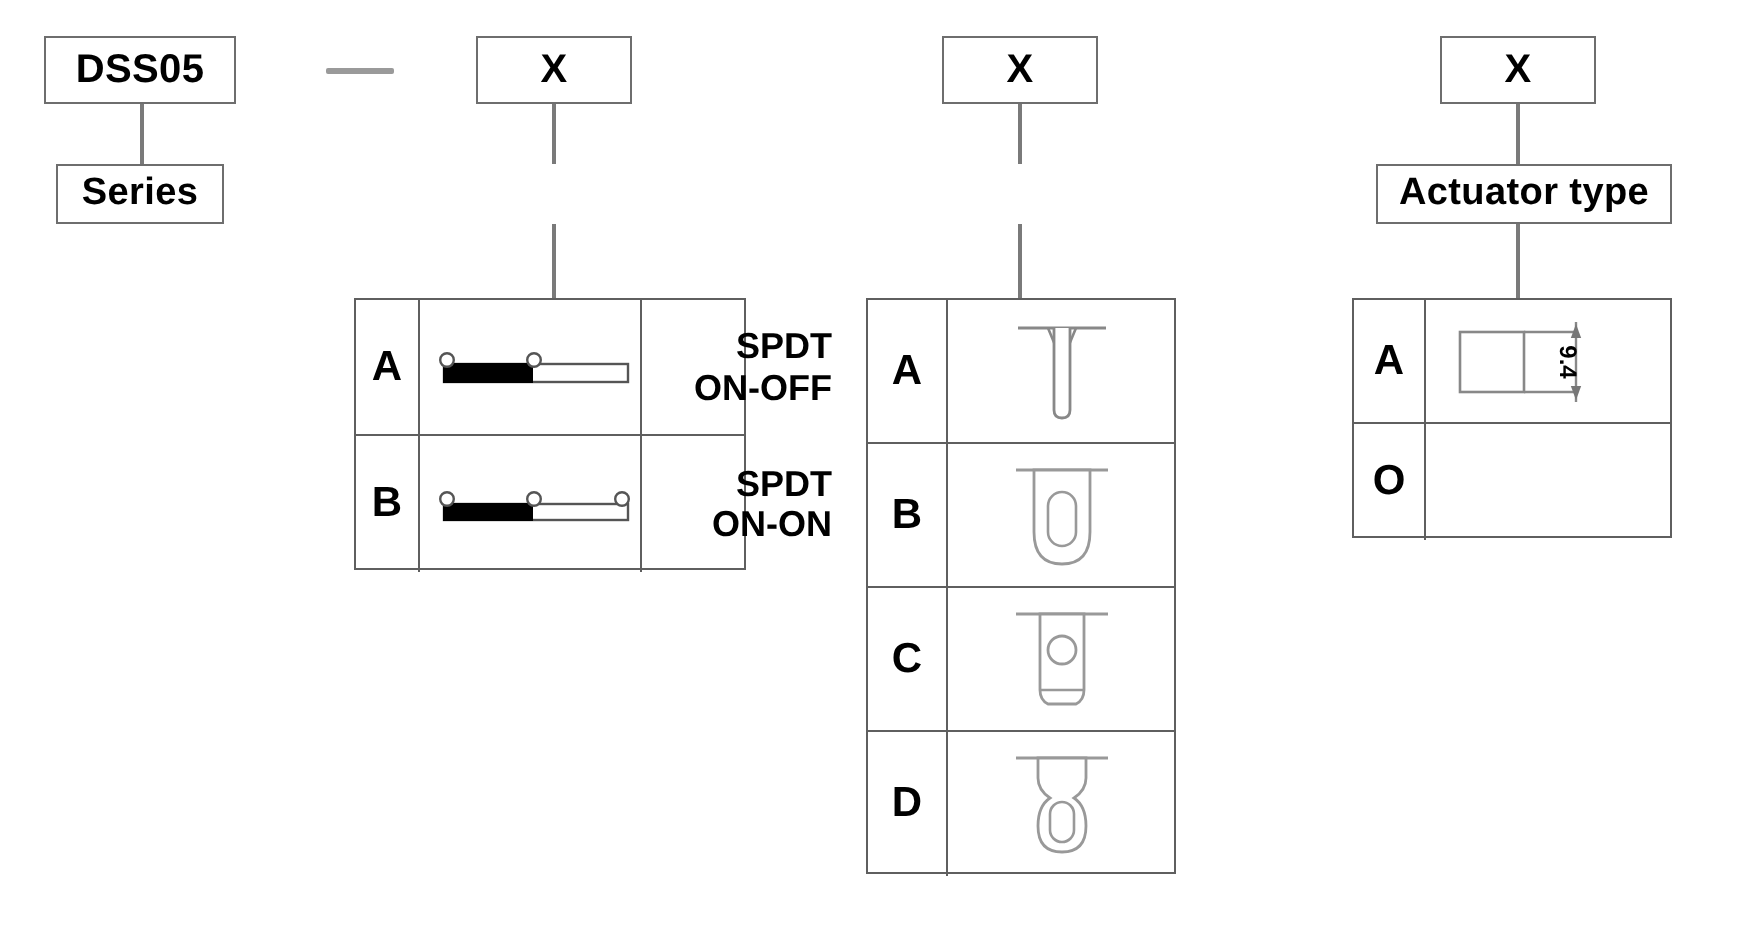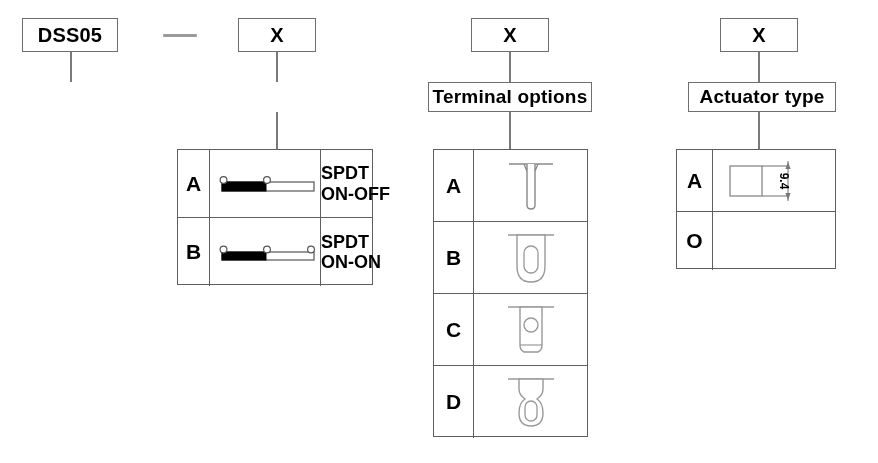--- a/index.html
+++ b/index.html
@@ -83,21 +83,21 @@
     align-items: center;
     justify-content: center;
     flex: 1 1 auto;
     position: relative;
   }
   .tcell-txt {
     box-sizing: border-box;
     border-left: 1.5px solid #5f5f5f;
     display: flex;
     flex-direction: column;
-    align-items: flex-start;
+    align-items: flex-end;
     justify-content: center;
     font-size: 18px;
     font-weight: bold;
     line-height: 1.12;
     flex: 0 0 auto;
     text-align: center;
   }
   .tcell-other {
     box-sizing: border-box;
     display: flex;
@@ -111,20 +111,23 @@
 </style>
 </head>
 <body>
 
 <div class="stage">
 
   <div class="box code-box" style="left:22px; top:18px; width:96px; height:34px;">
     <span>DSS05</span>
   </div>
   <div class="vline" style="left:70px; top:52px; height:30px;"></div>
+  <div class="box label-box" style="left:28px; top:82px; width:84px; height:30px;">
+    <span>Series</span>
+  </div>
 
   <div class="dash" style="left:163px; top:34px; width:34px;"></div>
 
   <div class="box code-box" style="left:238px; top:18px; width:78px; height:34px;">
     <span>X</span>
   </div>
   <div class="vline" style="left:276px; top:52px; height:30px;"></div>
   <div class="vline" style="left:276px; top:112px; height:37px;"></div>
 
   <div class="tbl" style="left:177px; top:149px; width:196px; height:136px;">
@@ -167,23 +170,20 @@
         <span>SPDT</span>
         <span>ON-ON</span>
       </div>
     </div>
   </div>
 
   <div class="box code-box" style="left:471px; top:18px; width:78px; height:34px;">
     <span>X</span>
   </div>
   <div class="vline" style="left:509px; top:52px; height:30px;"></div>
-  <div class="box label-box" style="left:428px; top:82px; width:164px; height:30px;">
-    <span>Terminal options</span>
-  </div>
   <div class="vline" style="left:509px; top:112px; height:37px;"></div>
 
   <div class="tbl" style="left:433px; top:149px; width:155px; height:288px;">
 
     <div class="trow" style="height:72px;">
       <div class="tcell-key" style="width:40px;">
         <span>A</span>
       </div>
       <div class="tcell-fig">
         <svg class="fig-svg" width="70" height="66" viewBox="0 0 70 66">

